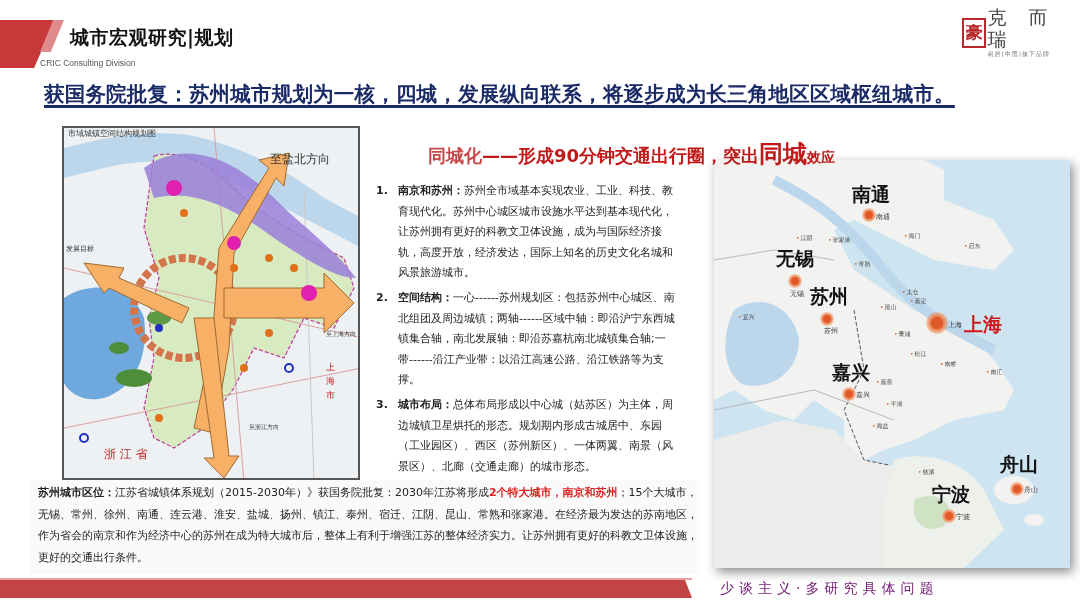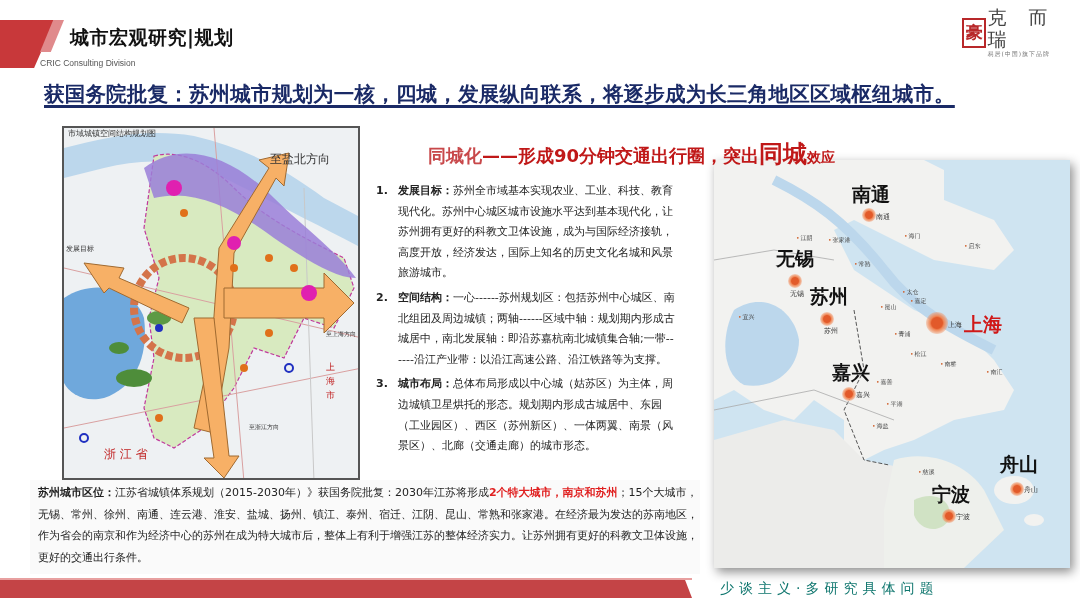--- a/index.html
+++ b/index.html
@@ -57,21 +57,21 @@
               background: radial-gradient(circle, #e25a2a 0 35%, #f08a5a 45%, rgba(240,140,90,0.35) 70%, rgba(240,140,90,0) 100%); }
   .city-dot.big { width: 22px; height: 22px; }
   .city-small { position: absolute; font-size: 7px; color: #333; white-space: nowrap; }
   .town { position: absolute; font-size: 6px; color: #444; white-space: nowrap; }
   .town::before { content: "•"; color: #d0602a; margin-right: 1px; }
 
   
   .footer-bar { position: absolute; left: 0; top: 580px; width: 692px; height: 18px; background: #c44446;
                 clip-path: polygon(0 0, 99% 0, 100% 100%, 0 100%); }
   .footer-line { position: absolute; left: 0; top: 578px; width: 692px; height: 2px; background: #e8a0a0; }
-  .slogan { position: absolute; left: 720px; top: 580px; font-size: 14px; color: #0f766e; letter-spacing: 5px; }
+  .slogan { position: absolute; left: 720px; top: 580px; font-size: 14px; color: #701a75; letter-spacing: 5px; }
 </style>
 </head>
 <body>
 
 <div class="hdr-red"></div>
 <div class="hdr-pink"></div>
 <div class="hdr-title">城市宏观研究|规划</div>
 <div class="hdr-sub">CRIC Consulting Division</div>
 
 <div class="logo">
@@ -138,25 +138,25 @@
   <div style="position:absolute;left:262px;top:232px;font-size:9px;color:#c02020;width:10px;line-height:14px;">上 海 市</div>
 </div>
 
 <div class="subtitle">
   <span class="pink">同城化</span><span>——形成90分钟交通出行圈，突出</span><span class="big">同城</span><span class="small-end">效应</span>
 </div>
 
 <ol class="plan-list">
   <li>
     <span class="num">1.</span>
-    <span class="lbl">发展目标：</span><span>苏州全市域基本实现农业、工业、科技、教育现代化。苏州中心城区城市设施水平达到基本现代化，让苏州拥有更好的科教文卫体设施，成为与国际经济接轨，高度开放，经济发达，国际上知名的历史文化名城和风景旅游城市。</span>
+    <span class="lbl">南京和苏州：</span><span>苏州全市域基本实现农业、工业、科技、教育现代化。苏州中心城区城市设施水平达到基本现代化，让苏州拥有更好的科教文卫体设施，成为与国际经济接轨，高度开放，经济发达，国际上知名的历史文化名城和风景旅游城市。</span>
   </li>
   <li>
     <span class="num">2.</span>
-    <span class="lbl">空间结构：</span><span>一心------苏州规划区：包括苏州中心城区、南北组团及周边城镇；两轴------区域中轴：规划期内形成古城居中，南北发展轴：即沿苏嘉杭南北城镇集合轴;一带------沿江产业带：以沿江高速公路、沿江铁路等为支撑。</span>
+    <span class="lbl">空间结构：</span><span>一心------苏州规划区：包括苏州中心城区、南北组团及周边城镇；两轴------区域中轴：即沿沪宁东西城镇集合轴，南北发展轴：即沿苏嘉杭南北城镇集合轴;一带------沿江产业带：以沿江高速公路、沿江铁路等为支撑。</span>
   </li>
   <li>
     <span class="num">3.</span>
     <span class="lbl">城市布局：</span><span>总体布局形成以中心城（姑苏区）为主体，周边城镇卫星烘托的形态。规划期内形成古城居中、东园（工业园区）、西区（苏州新区）、一体两翼、南景（风景区）、北廊（交通走廊）的城市形态。</span>
   </li>
 </ol>
 
 <div class="loc-box"></div>
 <div class="loc-para">
   <span class="lbl">苏州城市区位：</span><span>江苏省城镇体系规划（2015-2030年）》获国务院批复：2030年江苏将形成</span><span class="hl">2个特大城市，南京和苏州</span><span>；15个大城市，无锡、常州、徐州、南通、连云港、淮安、盐城、扬州、镇江、泰州、宿迁、江阴、昆山、常熟和张家港。在经济最为发达的苏南地区，作为省会的南京和作为经济中心的苏州在成为特大城市后，整体上有利于增强江苏的整体经济实力。让苏州拥有更好的科教文卫体设施，更好的交通出行条件。</span>

